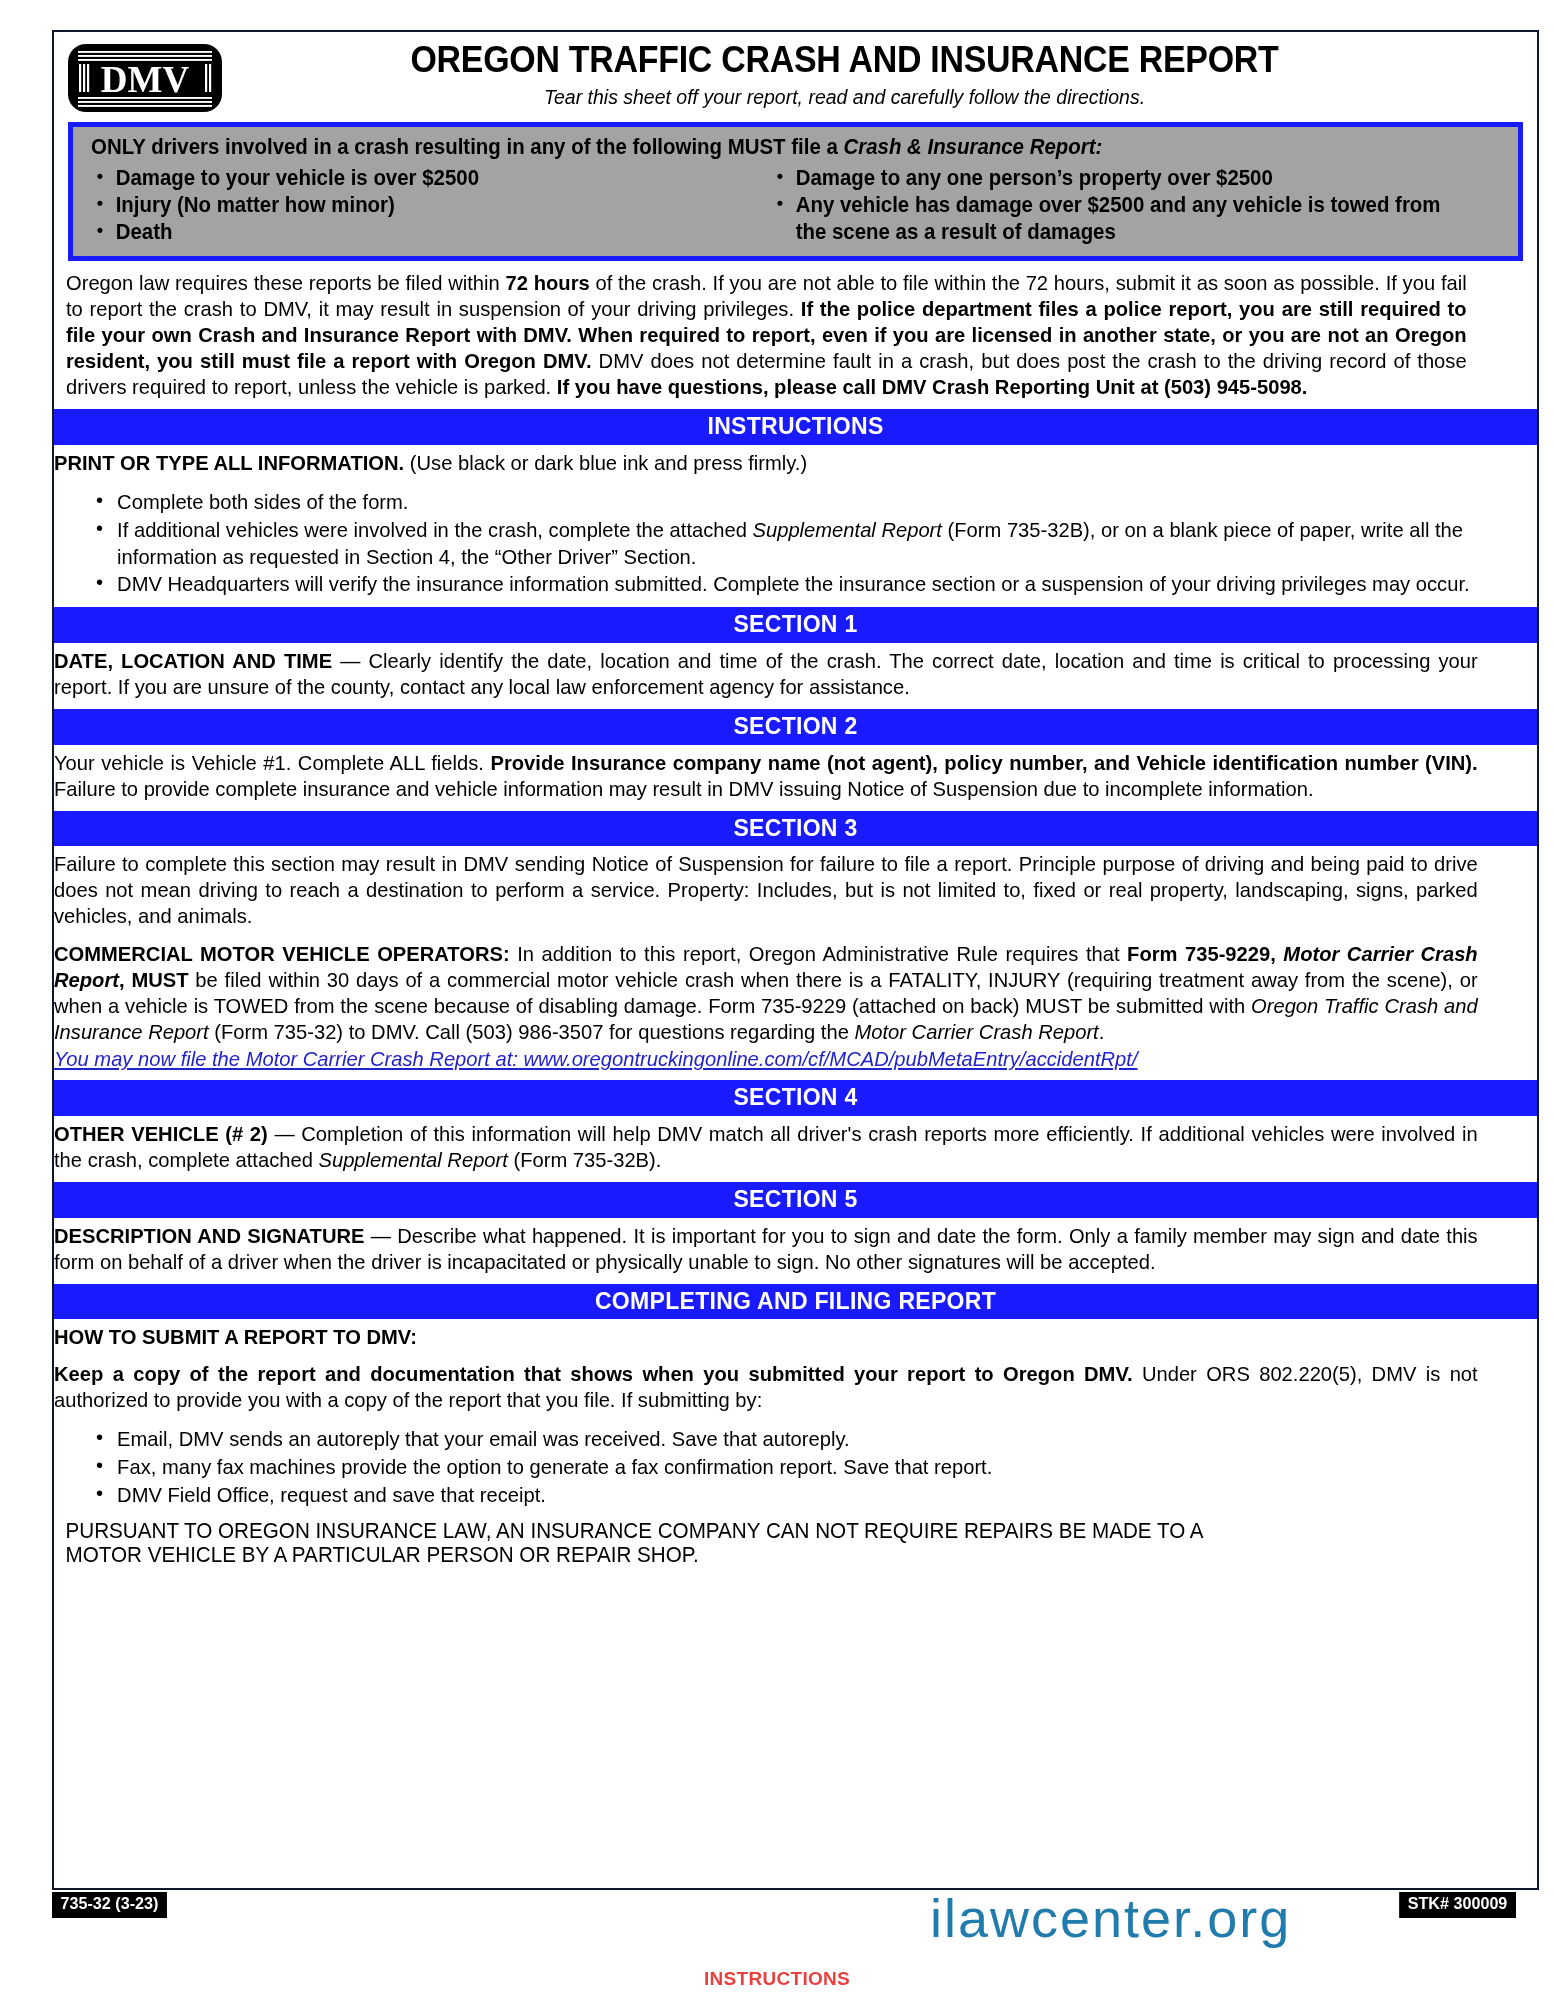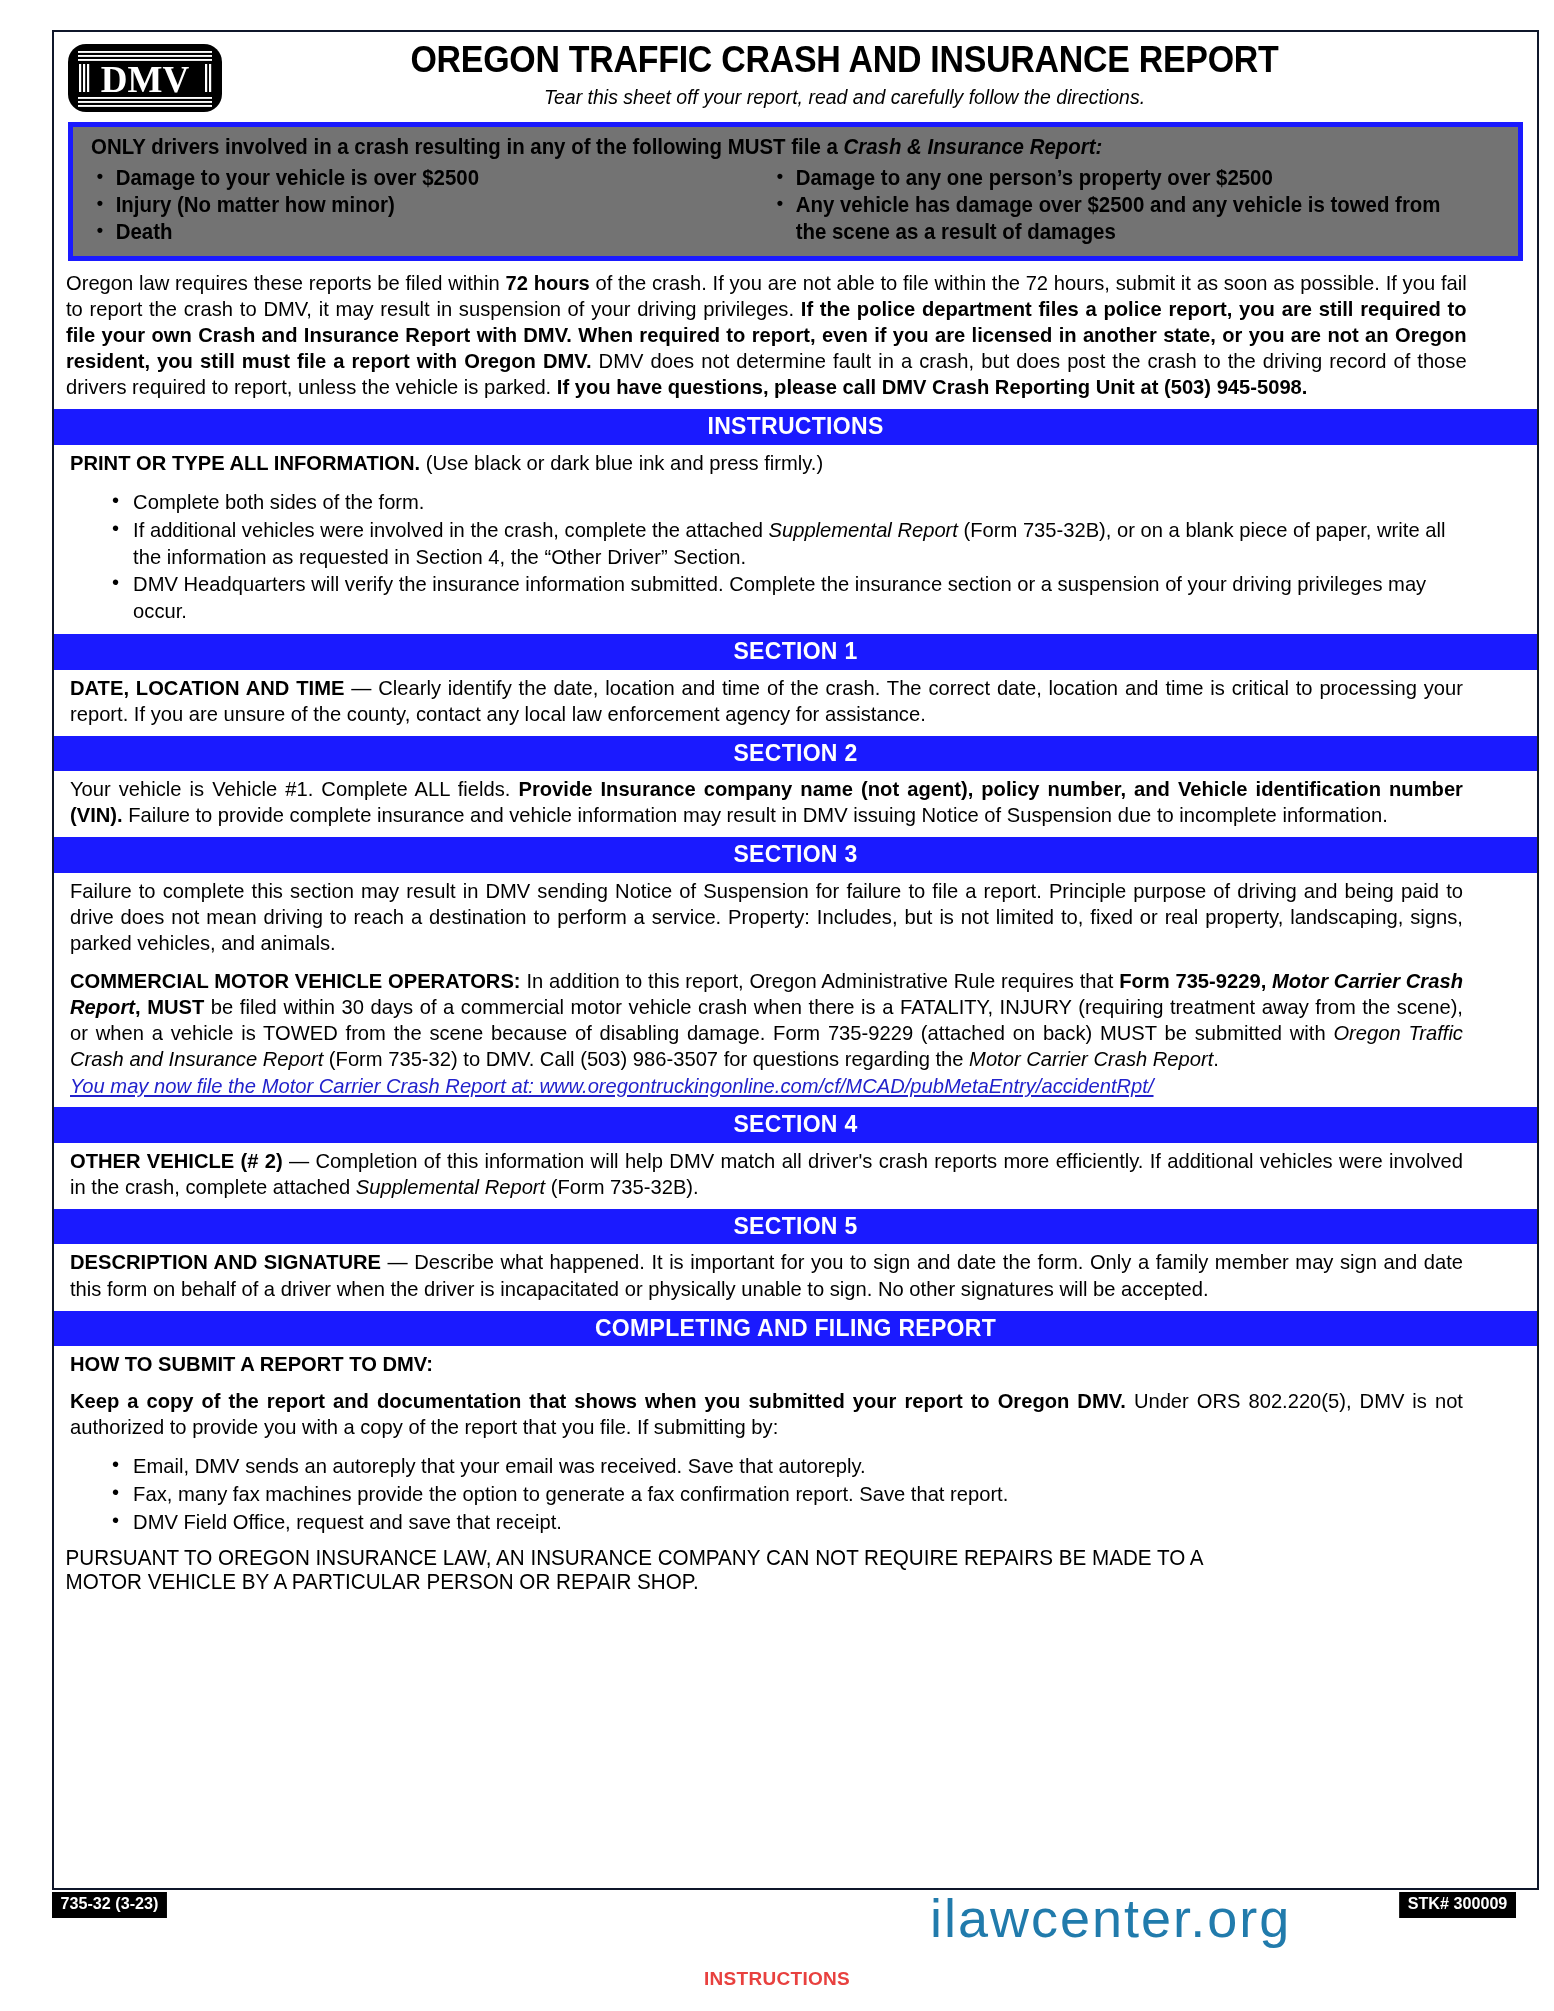--- a/index.html
+++ b/index.html
@@ -76,21 +76,21 @@
     transform-origin: center;
     white-space: nowrap;
   }
 
   
   .notice-wrap {
     margin: 6px 14px 0 14px;
   }
   .notice-box {
     border: 5px solid #1a1aff;
-    background: #737373;
+    background: #a3a3a3;
     padding: 8px 10px 10px 18px;
     box-sizing: border-box;
   }
   .notice-head {
     font-size: 21.5px;
     font-weight: bold;
     line-height: 1.2;
     transform: scaleX(0.95);
     transform-origin: left center;
     white-space: nowrap;
@@ -147,21 +147,21 @@
     color: #ffffff;
     font-size: 23px;
     font-weight: bold;
     text-align: center;
     line-height: 1.33;
     padding: 2px 0 3px 0;
     margin-top: 9px;
     letter-spacing: 0.3px;
   }
   .secbody {
-    padding: 0 16px;
+    padding: 0 0;
   }
 
   
   ul.bl {
     list-style: none;
     margin: 13px 0 0 0;
     padding: 0 0 0 42px;
   }
   ul.bl li {
     font-size: 21px;

